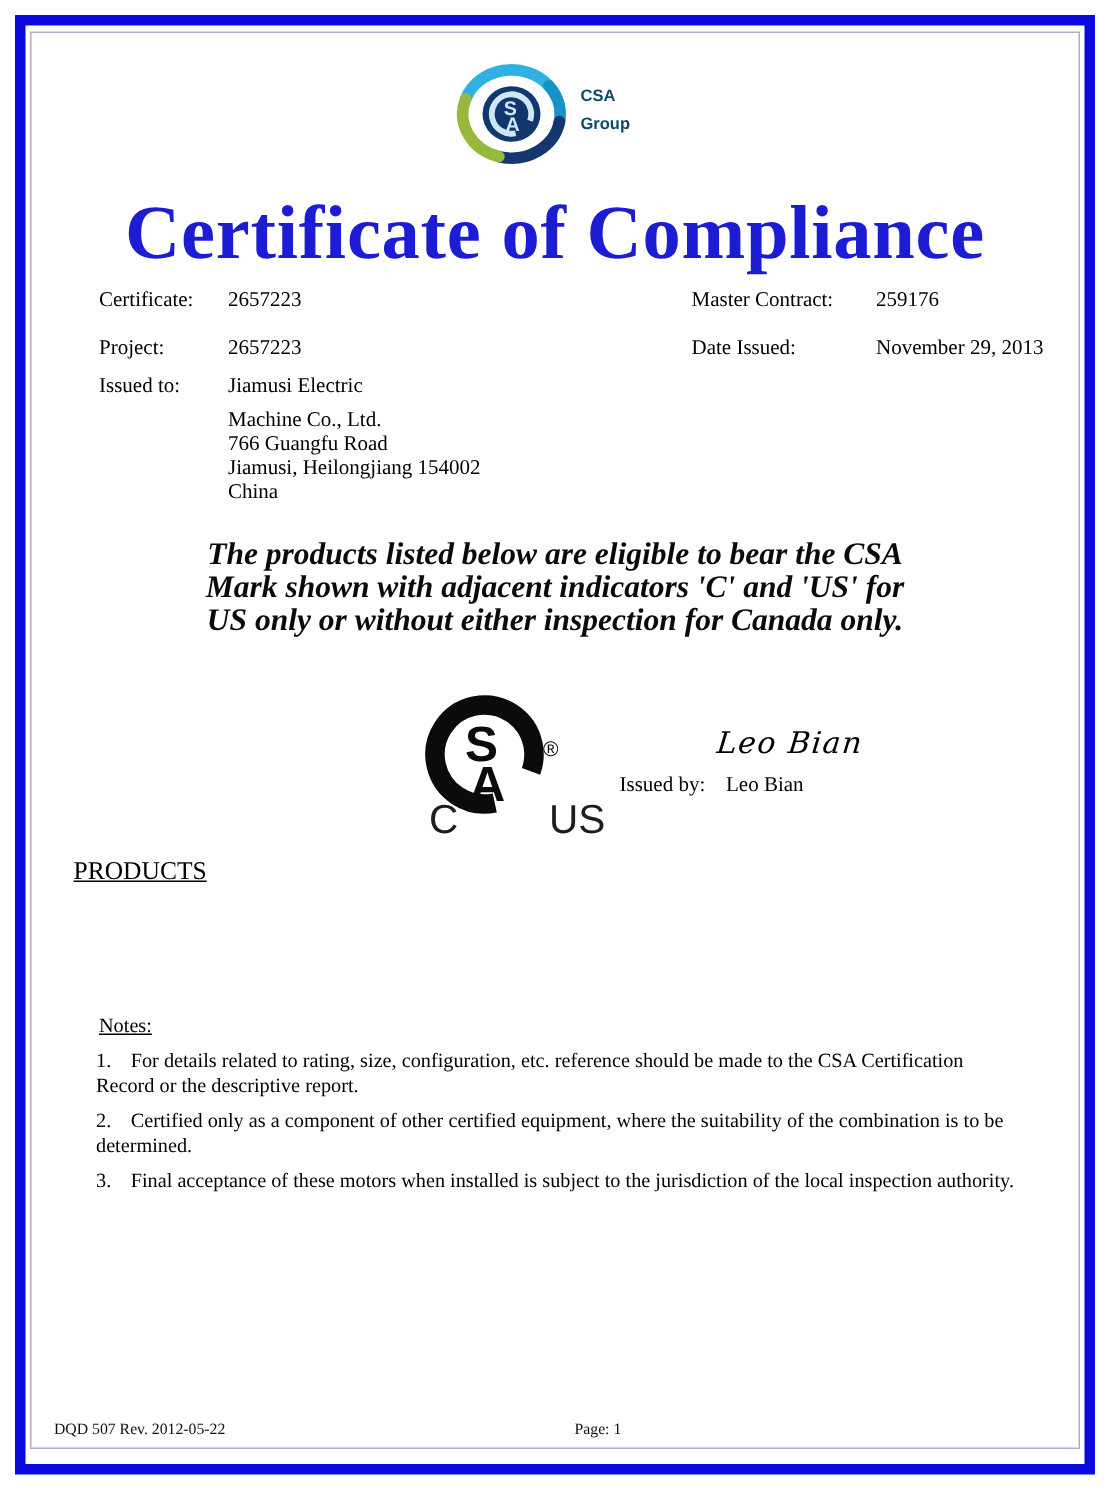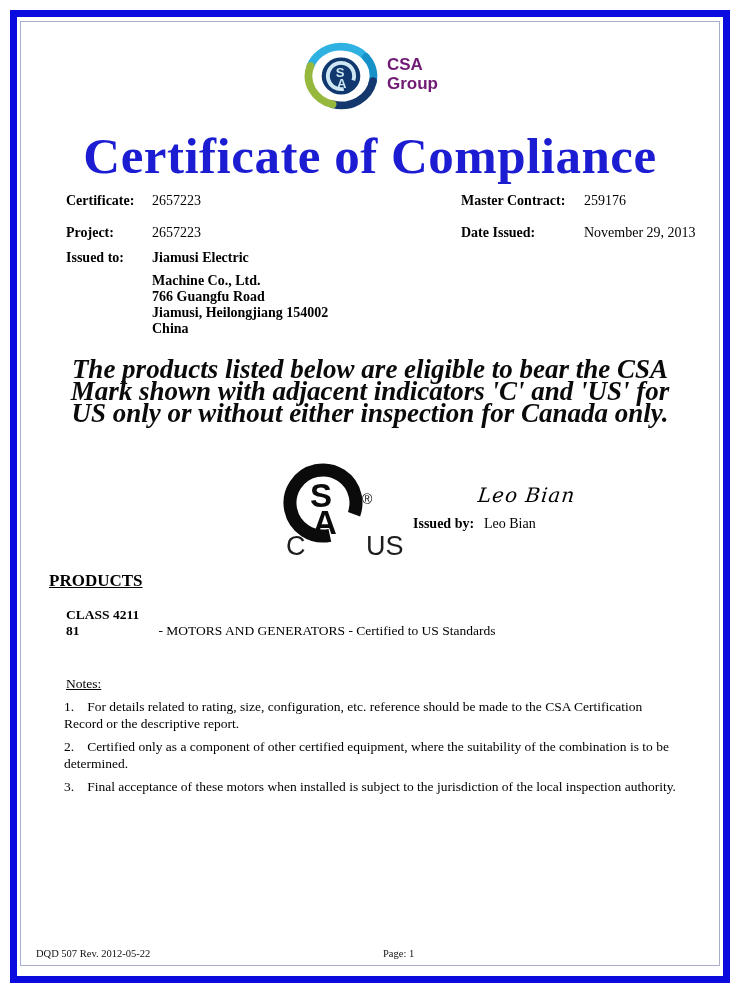--- a/index.html
+++ b/index.html
@@ -1,29 +1,29 @@
 <!DOCTYPE html>
 <html><head>
 <meta charset="utf-8">
 <style>
   html,body{margin:0;padding:0;background:#ffffff;}
   .page{position:relative;width:740px;height:995px;background:#ffffff;overflow:hidden;
         font-family:"Liberation Serif",serif;color:#000;}
   .border-outer{position:absolute;left:10px;top:10px;right:10px;bottom:12px;border:7px solid #0b0bdf;}
   .border-inner{position:absolute;left:20px;top:21px;right:20px;bottom:29px;border:1px solid #a9aecb;}
   .abs{position:absolute;}
-  .b{font-weight:bold;}
+  .b{font-weight:normal;}
   .fs14{font-size:14px;}
   .title{position:absolute;left:0;top:127px;width:100%;margin:0;text-align:center;
          font-size:51px;font-weight:bold;color:#1c1cd2;letter-spacing:.5px;}
   .brand{position:absolute;left:387px;top:55px;font-family:"Liberation Sans",sans-serif;
-         font-weight:bold;font-size:17px;line-height:19px;color:#701a75;}
+         font-weight:bold;font-size:11px;line-height:19px;color:#0c4a6e;}
   .addr{line-height:16px;}
   .statement{position:absolute;left:0;top:358px;width:100%;text-align:center;
-             font-size:27px;font-weight:bold;font-style:italic;line-height:22px;color:#0a0a0a;}
+             font-size:21px;font-weight:bold;font-style:italic;line-height:22px;color:#0a0a0a;}
   .sig{position:absolute;left:478px;top:483px;font-size:20px;font-style:italic;
        font-family:"DejaVu Serif",serif;letter-spacing:1px;transform:skewX(-6deg);}
   .heading-underline{text-decoration:underline;}
   .class-row{position:absolute;left:66px;font-size:13.5px;}
   .class-code{display:inline-block;width:89px;font-weight:bold;}
   .bodytext{position:absolute;left:64px;width:616px;margin:0;font-size:13.5px;line-height:16.5px;}
   .note-num{margin-right:13px;}
   .footer-text{font-size:10.5px;color:#111;}
 </style>
 </head>
@@ -89,24 +89,20 @@
     <text x="8" y="97" font-size="27" font-family="Liberation Sans, sans-serif" fill="#1d1d1d">C</text>
     <text x="88" y="97" font-size="27" font-family="Liberation Sans, sans-serif" fill="#1d1d1d">US</text>
   </svg>
 
   <div class="sig">Leo Bian</div>
   <span class="abs fs14 b" style="left:413px;top:516px">Issued by:</span>
   <span class="abs fs14" style="left:484px;top:516px">Leo Bian</span>
 
   <span class="abs b heading-underline" style="left:49px;top:571px;font-size:17px">PRODUCTS</span>
 
-  <div class="class-row" style="top:607px">
-    <span class="class-code">CLASS 4211 81</span>
-    <span>- MOTORS AND GENERATORS - Certified to US Standards</span>
-  </div>
 
 
   <span class="abs heading-underline" style="left:66px;top:676px;font-size:13.5px">Notes:</span>
 
   <p class="bodytext" style="top:699px">
     <span class="note-num">1.</span><span>For details related to rating, size, configuration, etc. reference should be made to the CSA Certification Record or the descriptive report.</span>
   </p>
   <p class="bodytext" style="top:739px">
     <span class="note-num">2.</span><span>Certified only as a component of other certified equipment, where the suitability of the combination is to be determined.</span>
   </p>

